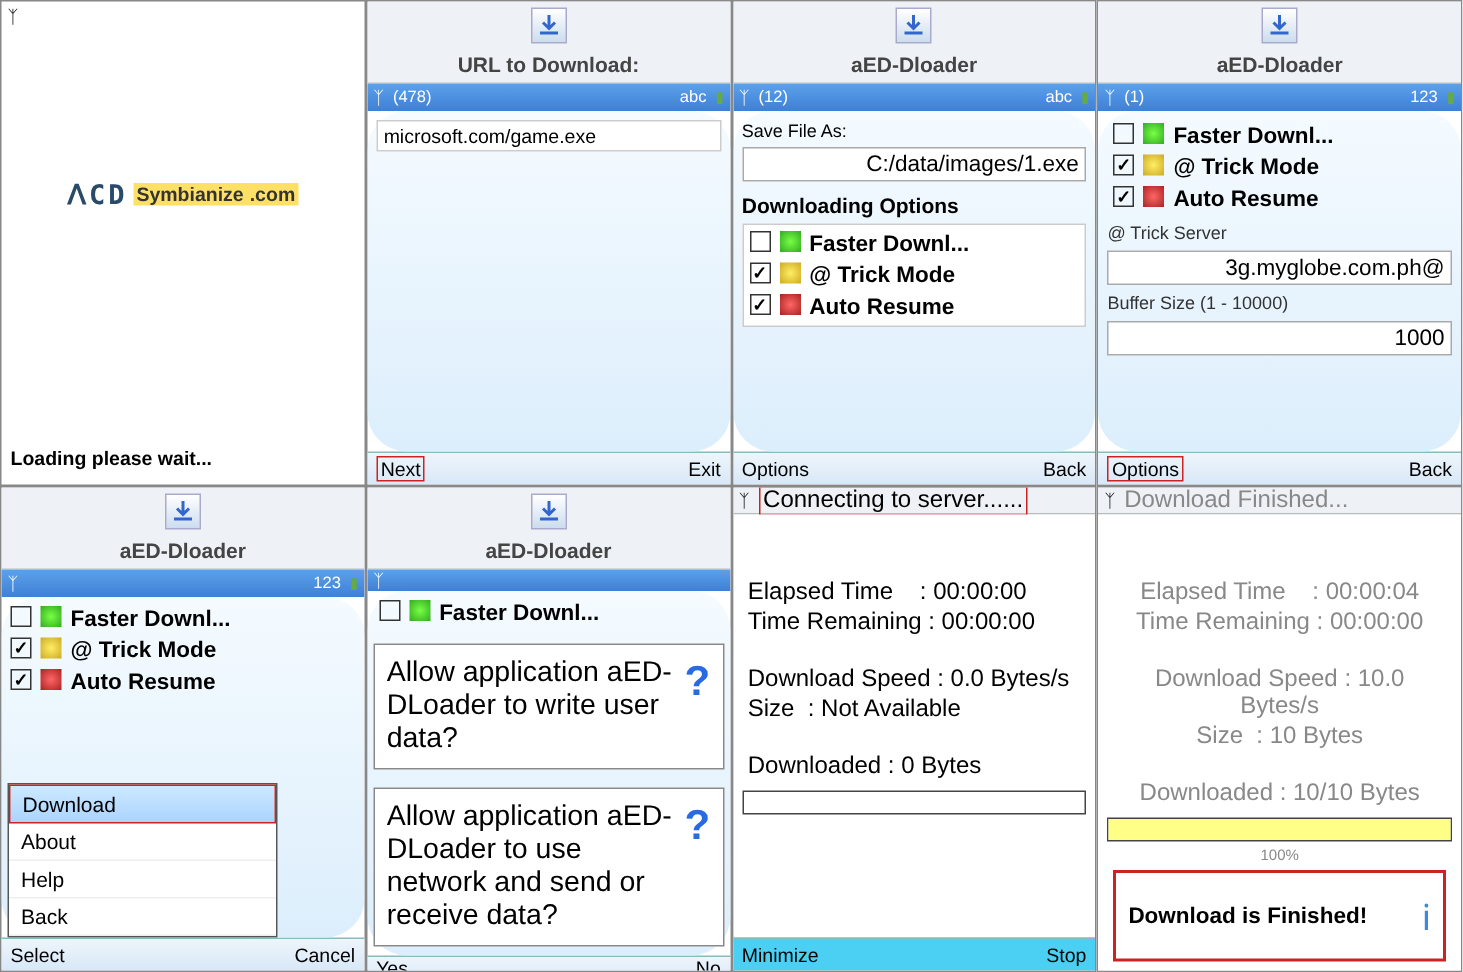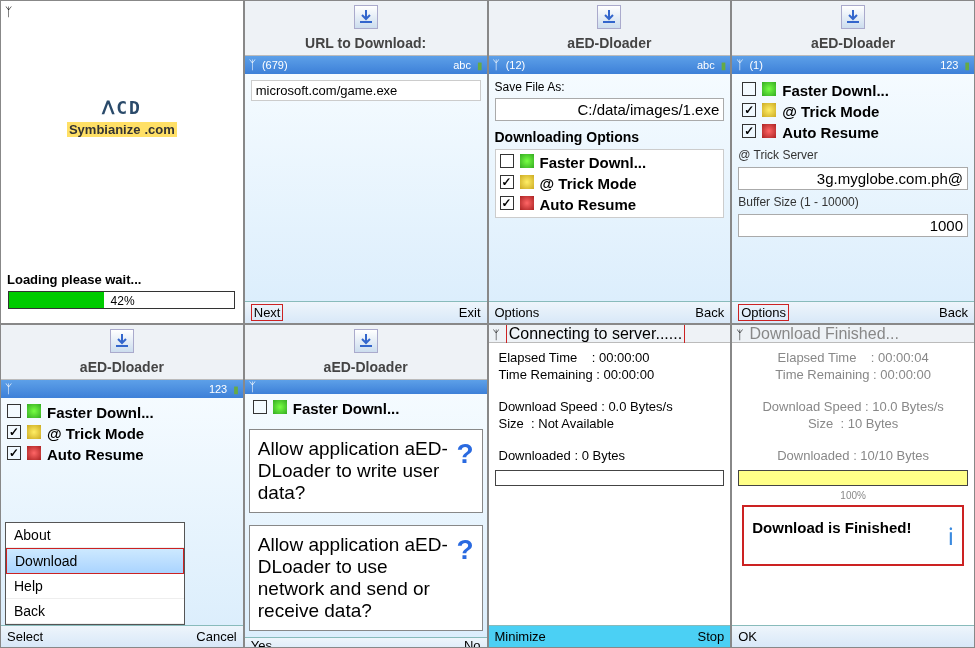--- a/index.html
+++ b/index.html
@@ -2,39 +2,39 @@
 <html><head>
 <meta charset="utf-8">
 <style>
   * { box-sizing: border-box; margin: 0; padding: 0; }
   body { font-family: Arial, sans-serif; background: #fff; }
   .grid { display: grid; grid-template-columns: repeat(4, 243.75px); grid-template-rows: repeat(2, 324px); width: 975px; height: 648px; }
   .cell { border: 1px solid #888; position: relative; overflow: hidden; background: #fff; display:flex; flex-direction:column; }
   
   
   .splash-top { height: 20px; display:flex; align-items:center; padding:2px 4px; }
-  .splash-content { flex:1; display:flex; flex-direction:column; align-items:center; justify-content:center; gap:4px;}
+  .splash-content { flex:1; display:flex; flex-direction:row; align-items:center; justify-content:center; gap:4px;}
   .logo-acd { font-family: monospace; font-weight:bold; font-size:18px; color:#2a4a6a; letter-spacing:2px;}
   .symb { color:#4a4ae0; font-size:13px; font-weight:bold;}
   .symb span { background:#ffe066; color:#333; padding:0 2px;}
   .loading-row { width:100%; padding:0 6px; font-size:13px; font-weight:bold; margin-top:60px;}
   .progress-wrap { width:94%; margin:4px auto; border:1px solid #333; height:18px; position:relative;}
   .progress-bar { height:100%; background:#0c0; }
   .progress-text { position:absolute; left:45%; top:0; font-size:12px; line-height:18px; }
 
   
   .app-header { display:flex; align-items:center; gap:6px; padding:4px 6px; background:#eef2f6; border-bottom:1px solid #bbb;flex-direction:column;}
   .app-icon { width:24px; height:24px; background:linear-gradient(#fff,#cde); border:1px solid #aac; display:flex; align-items:center;justify-content:center;}
   .app-icon svg { width:16px; height:16px; }
   .app-title { font-size:14px; font-weight:bold; color:#444;}
 
   .subbar { height:18px; background:linear-gradient(#5da0e8,#3d80d8); color:#fff; font-size:11px; display:flex; align-items:center; padding:0 4px; justify-content:space-between;}
   .subbar-left, .subbar-right { display:flex; align-items:center; gap:6px;}
 
-  .paneBody { flex:1; background:linear-gradient(#f5fbff,#dceefc); position:relative; padding:4px 6px; display:flex; flex-direction:column;}
+  .paneBody { flex:1; background:linear-gradient(#f5fbff,#dceefc); position:relative; padding:4px 6px; display:flex; flex-direction:column;border-radius:26px;}
   
   .softkeys { height:22px; background:linear-gradient(#eef5fb,#d8e8f8); border-top:1px solid #8bb; display:flex; justify-content:space-between; align-items:center; padding:0 6px; font-size:13px;}
   .softkeys .sk { }
   .hl-red { border:1px solid #c22; padding:0 2px;}
   
   .input-line { background:#fff; border:1px solid #ccc; font-size:13px; padding:2px 4px; margin:2px 0;}
 
   .section-label { font-size:12px; padding:2px 0; }
   .section-title { font-size:14px; font-weight:bold; padding:6px 0 4px; }
 
@@ -54,29 +54,29 @@
   .menu-popup { position:absolute; left:4px; bottom:0; width:180px; background:#fff; border:1px solid #555; }
   .menu-item { font-size:14px; padding:4px 8px; border-bottom:1px solid #eee;}
   .menu-item.sel { background:linear-gradient(#cde9ff,#aad4ff); border:1px solid #c22;}
   
   
   .dialog { background:#fff; border:1px solid #888; margin:6px 4px; padding:8px 8px; display:flex; gap:8px; align-items:flex-start;}
   .dialog-text { font-size:19px; flex:1;}
   .q-icon { font-size:28px; color:#2a6ae0; font-weight:bold;}
   
   
-  .stats { font-size:13px; padding:2px 4px;}
+  .stats { font-size:16px; padding:2px 4px;margin-top:36px;}
   .stats-row { padding:1px 0;}
   .prog-empty { border:1px solid #444; height:16px; margin:4px 0; background:#fff; position:relative;}
   .prog-full { background:#ff8; height:100%;}
   .prog-lbl { font-size:10px; text-align:center; color:#666;}
   
   .softkeys.cyan { background:#4bd0f4;}
   
-  .finished-box { background:#fff; border:2px solid #c22; margin:4px; padding:12px 8px; display:flex; gap:8px;}
+  .finished-box { background:#fff; border:2px solid #c22; margin:4px; padding:12px 8px; display:flex; align-items:center; gap:8px;}
   .finished-text { font-size:15px; font-weight:bold; flex:1;}
   .info-icon { color:#3a8adf; font-size:24px;}
   
   .dim { color:#888;text-align:center;}
   .topbar-sm { height:18px; background:#eef2f6; display:flex; align-items:center; gap:6px; padding:0 4px; border-bottom:1px solid #bbb;}
   .ant::before{content:"ᛉ"; font-size:12px;}
   .batt::before{content:"▮"; font-size:10px; color:#6a4;}
 </style>
 </head>
 <body>
@@ -85,40 +85,36 @@
 
   <div class="cell">
     <div class="splash-top">
         <span class="ant"></span>
       </div>
     <div class="splash-content">
       <div class="logo-acd">ꓥCD</div>
       <div class="symb"><span>Symbianize</span><span>.com</span></div>
     </div>
     <div class="loading-row">Loading please wait...</div>
-    <div class="progress-wrap">
-      <div class="progress-bar" style="width:42%"></div>
-      <div class="progress-text">42%</div>
-    </div>
     <div style="height:10px"></div>
   </div>
 
   <div class="cell">
     <div class="app-header">
       <div class="app-icon">
           <svg viewBox="0 0 16 16">
             <path d="M8 1v8M4 6l4 4 4-4M2 13h12" stroke="#36c" stroke-width="2" fill="none"></path>
           </svg>
         </div>
       <div class="app-title">URL to Download:</div>
     </div>
     <div class="subbar">
       <div class="subbar-left">
           <span class="ant"></span>
-          <span>(679)</span>
+          <span>(478)</span>
         </div>
       <div class="subbar-right">
           <span>abc</span>
           <span class="batt"></span>
         </div>
     </div>
     <div class="paneBody">
       <div class="input-line">microsoft.com/game.exe</div>
     </div>
     <div class="softkeys">
@@ -250,22 +246,22 @@
           <span class="chk check"></span>
           <span class="mini-icon ye"></span>
           <span>@ Trick Mode</span>
         </div>
       <div class="opt-row">
           <span class="chk check"></span>
           <span class="mini-icon rd"></span>
           <span>Auto Resume</span>
         </div>
       <div class="menu-popup">
+        <div class="menu-item sel">Download</div>
         <div class="menu-item">About</div>
-        <div class="menu-item sel">Download</div>
         <div class="menu-item">Help</div>
         <div class="menu-item">Back</div>
       </div>
     </div>
     <div class="softkeys">
       <span class="sk">Select</span>
       <span class="sk">Cancel</span>
     </div>
   </div>
 

